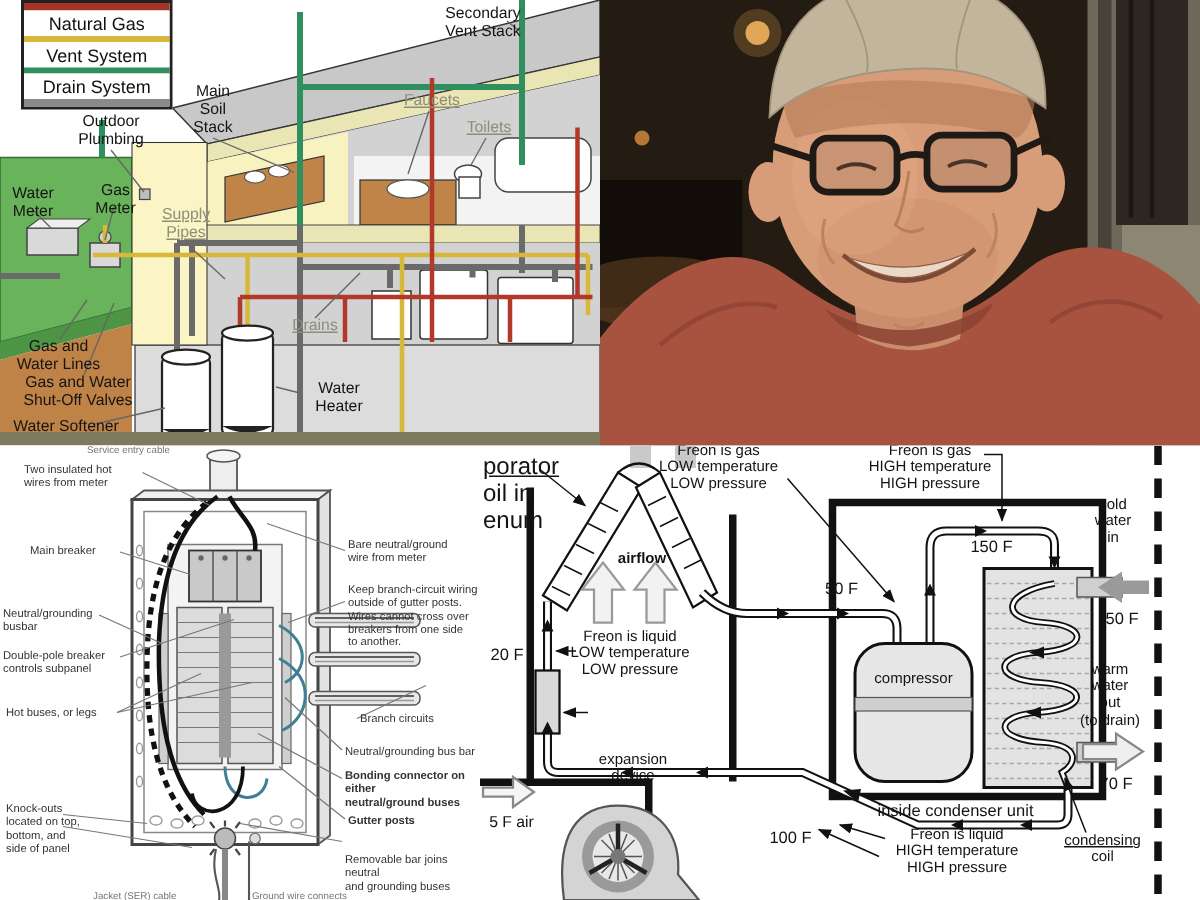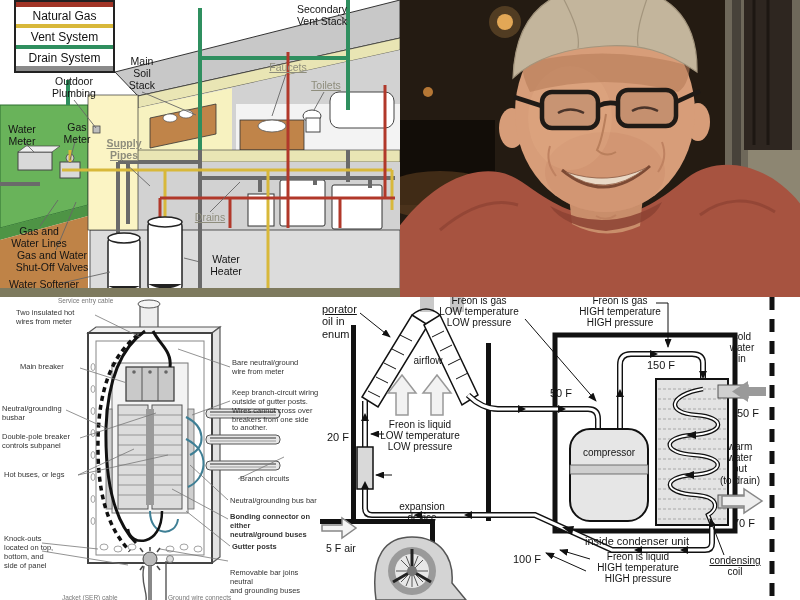--- a/index.html
+++ b/index.html
@@ -160,21 +160,21 @@
 Plumbing</div>
     <div class="lbl p1 pre" style="left:118px;top:56px;width:48px;">Main
 Soil
 Stack</div>
     <div class="lbl p1 pre" style="left:282px;top:4px;width:80px;">Secondary
 Vent Stack</div>
     <div class="lbl p1 pre" style="left:0px;top:124px;width:44px;">Water
 Meter</div>
     <div class="lbl p1 pre" style="left:56px;top:122px;width:42px;">Gas
 Meter</div>
-    <div class="lbl p1 pre gray" style="left:100px;top:138px;width:48px;font-weight:bold;">Supply
+    <div class="lbl p1 pre gray" style="left:100px;top:138px;width:48px;">Supply
 Pipes</div>
     <div class="lbl p1 gray" style="left:262px;top:62px;width:52px;">Faucets</div>
     <div class="lbl p1 gray" style="left:302px;top:80px;width:48px;">Toilets</div>
     <div class="lbl p1 gray" style="left:188px;top:212px;width:44px;">Drains</div>
     <div class="lbl p1 pre" style="left:202px;top:254px;width:48px;">Water
 Heater</div>
     <div class="lbl p1 pre" style="left:6px;top:226px;width:66px;">Gas and
 Water Lines</div>
     <div class="lbl p1 pre" style="left:10px;top:250px;width:84px;">Gas and Water
 Shut-Off Valves</div>
@@ -551,32 +551,32 @@
         <line x1="64" y1="137" x2="51" y2="137" marker-end="url(#ah)"></line>
         <line x1="72" y1="178" x2="56" y2="178" marker-end="url(#ah)"></line>
         <line x1="404" y1="258" x2="390" y2="222" marker-end="url(#ah)"></line>
         <line x1="270" y1="262" x2="240" y2="253" marker-end="url(#ah)"></line>
         <line x1="266" y1="274" x2="226" y2="256" marker-end="url(#ah)"></line>
       </g>
 
       <line x1="452" y1="0" x2="452" y2="303" stroke="#111" stroke-width="5" stroke-dasharray="13,9"></line>
     </svg>
 
-    <div class="lbl hv left" style="left:2px;top:6px;width:58px;font-size:11px;">
+    <div class="lbl hv left" style="left:2px;top:6px;width:58px;font-size:16px;">
       <div class="u">porator</div>
       <div>oil in</div>
       <div>enum</div>
     </div>
     <div class="lbl hv pre" style="left:96px;top:-2px;width:126px;">Freon is gas
 LOW temperature
 LOW pressure</div>
     <div class="lbl hv pre" style="left:238px;top:-2px;width:124px;">Freon is gas
 HIGH temperature
 HIGH pressure</div>
-    <div class="lbl hv" style="left:78px;top:58px;width:60px;">airflow</div>
+    <div class="lbl hv" style="left:78px;top:70px;width:60px;font-weight:bold;">airflow</div>
     <div class="lbl hv pre" style="left:54px;top:122px;width:92px;">Freon is liquid
 LOW temperature
 LOW pressure</div>
     <div class="lbl tmp" style="left:2px;top:134px;width:32px;">20 F</div>
     <div class="lbl hv pre" style="left:66px;top:176px;width:72px;margin-top:28px;">expansion
 device</div>
     <div class="lbl tmp" style="left:222px;top:90px;width:38px;">50 F</div>
     <div class="lbl tmp" style="left:316px;top:62px;width:50px;">150 F</div>
     <div class="lbl hv" style="left:250px;top:150px;width:78px;">compressor</div>
     <div class="lbl hv" style="left:242px;top:238px;width:150px;font-size:11px;">inside condenser unit</div>

